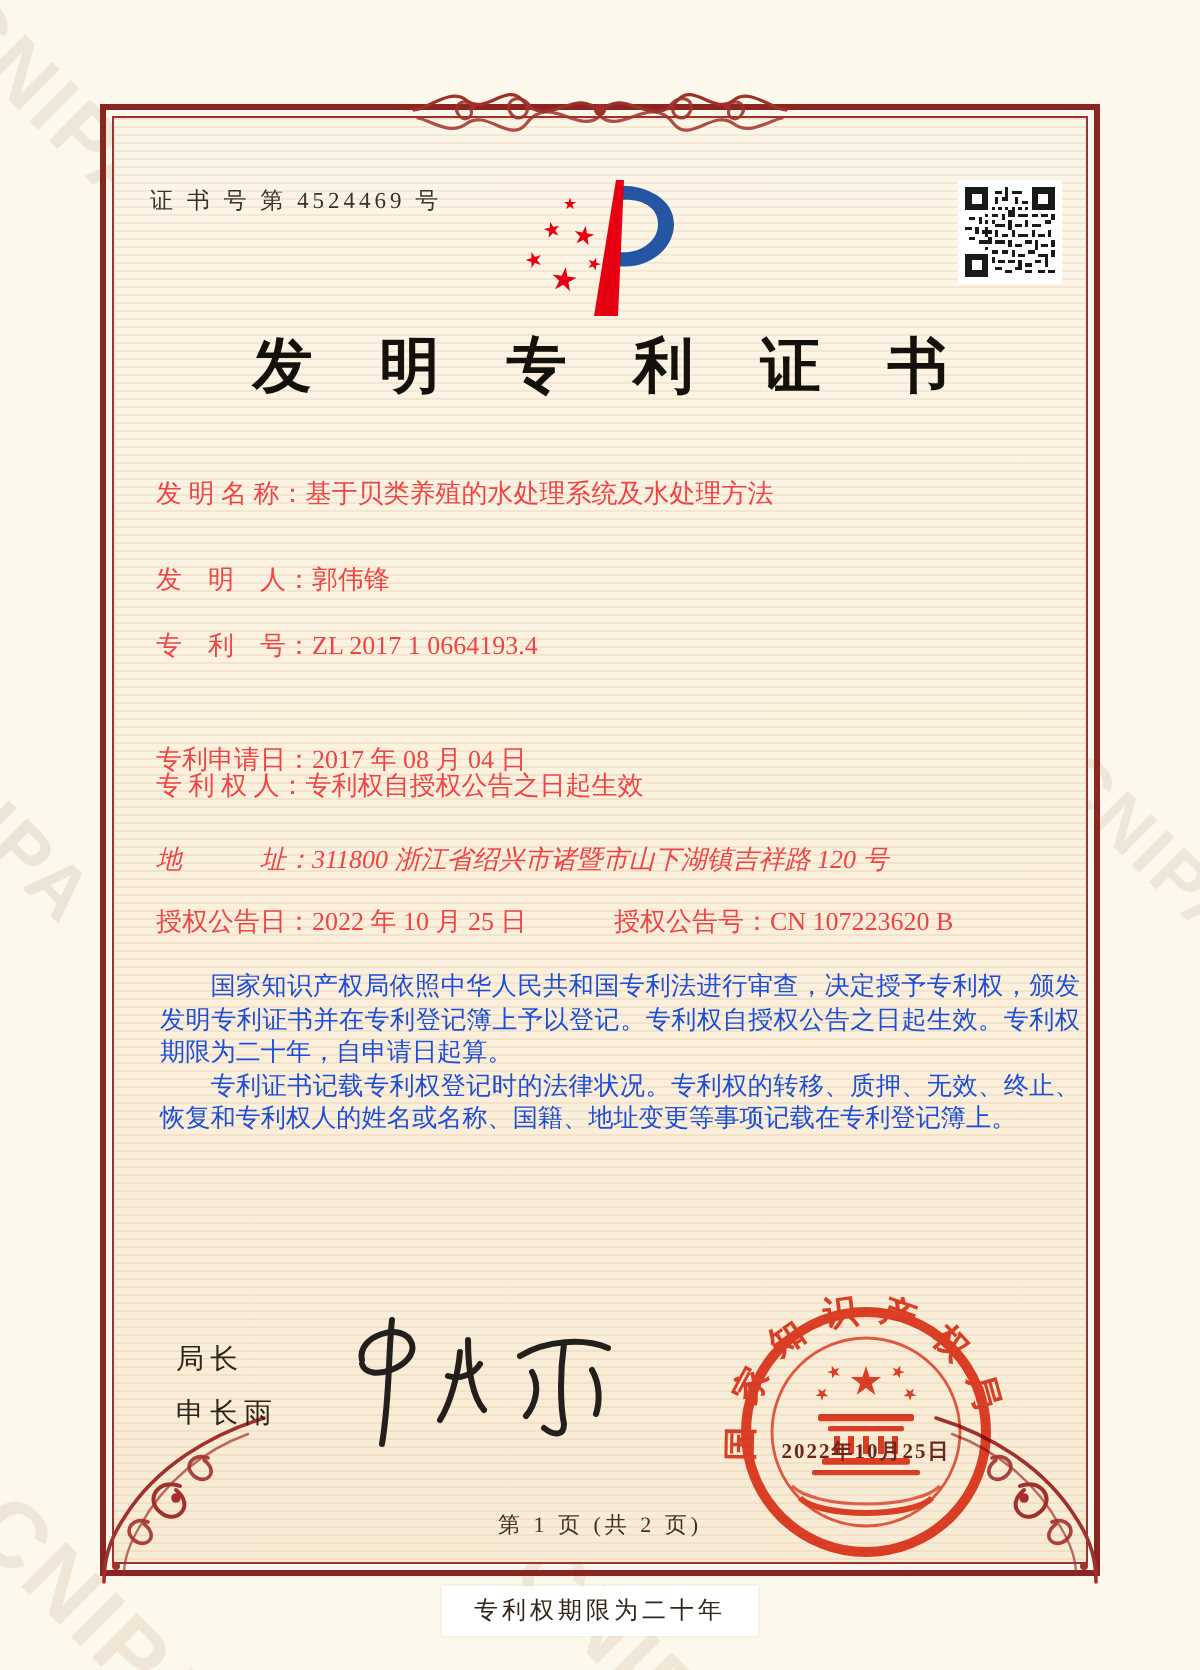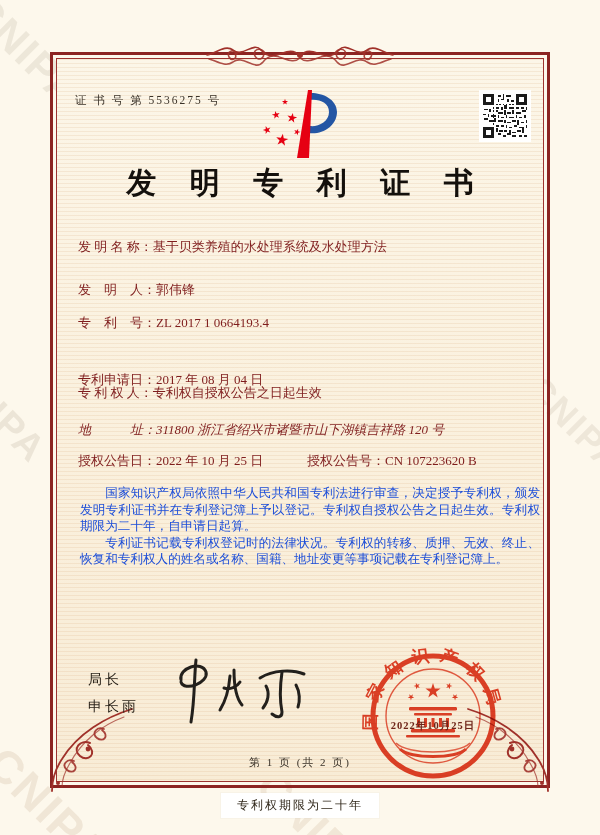--- a/index.html
+++ b/index.html
@@ -32,21 +32,21 @@
       repeating-linear-gradient(180deg, rgba(210,158,108,.16) 0 1px, rgba(0,0,0,0) 1px 4px),
       linear-gradient(180deg,#fcf6e8 0%, #faf0dd 55%, #f8ecd6 100%);
   }
   
   .cert-no{position:absolute;left:75px;top:93px;font-size:11.5px;letter-spacing:2px;color:#3a3228;}
   .logo{position:absolute;left:252px;top:88px;}
   .qr{position:absolute;left:479px;top:90px;width:52px;height:52px;background:#fff;padding:2px;box-sizing:border-box;}
   .title{position:absolute;left:0;right:0;top:163px;text-align:center;
     font-size:30px;font-weight:bold;letter-spacing:13px;color:#14100c;text-indent:13px;}
   
-  .field{position:absolute;left:78px;right:58px;font-size:13px;color:#7f1d1d;white-space:nowrap;}
+  .field{position:absolute;left:78px;right:58px;font-size:13px;color:#ef4444;white-space:nowrap;}
   .field .lbl{display:inline-block;white-space:pre;}
   .field .val{white-space:pre;}
   .f1{top:238px;} .f2{top:281px;} .f3{top:314px;} .f4{top:347px;margin-top:24px;}
   .f5{top:384px;} .f6{top:421px;font-style:italic;} .f7{top:452px;}
   .f7 .pair2{position:absolute;left:229px;top:0;}
   
   .legal{position:absolute;left:80px;right:60px;top:485px;
     font-size:12.6px;line-height:16.5px;text-align:justify;color:#1d4ed8;}
   .legal p{margin:0;text-indent:2em;}
   
@@ -120,21 +120,21 @@
       <path d="M88,6 C62,14 34,30 18,56 C10,68 8,78 8,88"></path>
       <path d="M80,14 C58,22 38,38 26,60 C20,70 18,78 18,84" opacity=".7" stroke-width="1.2"></path>
       <path d="M46,40 c-10,-4 -18,6 -10,13 c8,7 18,-3 8,-11" stroke-width="2"></path>
       <path d="M60,26 c-7,-3 -13,4 -7,9 c6,5 13,-2 5,-8" opacity=".9"></path>
       <path d="M30,58 c-7,-3 -13,4 -7,9 c6,5 13,-2 5,-8" opacity=".9"></path>
       <circle cx="44" cy="46" r="2.4" fill="#a0312a" stroke="none"></circle>
       <circle cx="14" cy="80" r="2" fill="#a0312a" stroke="none"></circle>
     </g>
   </svg>
 
-  <div class="cert-no">证 书 号 第 5536275 号</div>
+  <div class="cert-no">证 书 号 第 4524469 号</div>
 
   <svg class="logo" width="88" height="72" viewBox="0 0 88 72">
     <defs>
       <path id="star5" d="M0,-1 L0.224,-0.309 0.951,-0.309 0.363,0.118 0.588,0.809 0,0.382 -0.588,0.809 -0.363,0.118 -0.951,-0.309 -0.224,-0.309 Z"></path>
     </defs>
     <g fill="#e60012">
       <use href="#star5" transform="translate(33,14) scale(3.2)"></use>
       <use href="#star5" transform="translate(24,27) scale(4.2) rotate(-12)"></use>
       <use href="#star5" transform="translate(40,30) scale(5.2) rotate(10)"></use>
       <use href="#star5" transform="translate(15,42) scale(4.2) rotate(-18)"></use>

